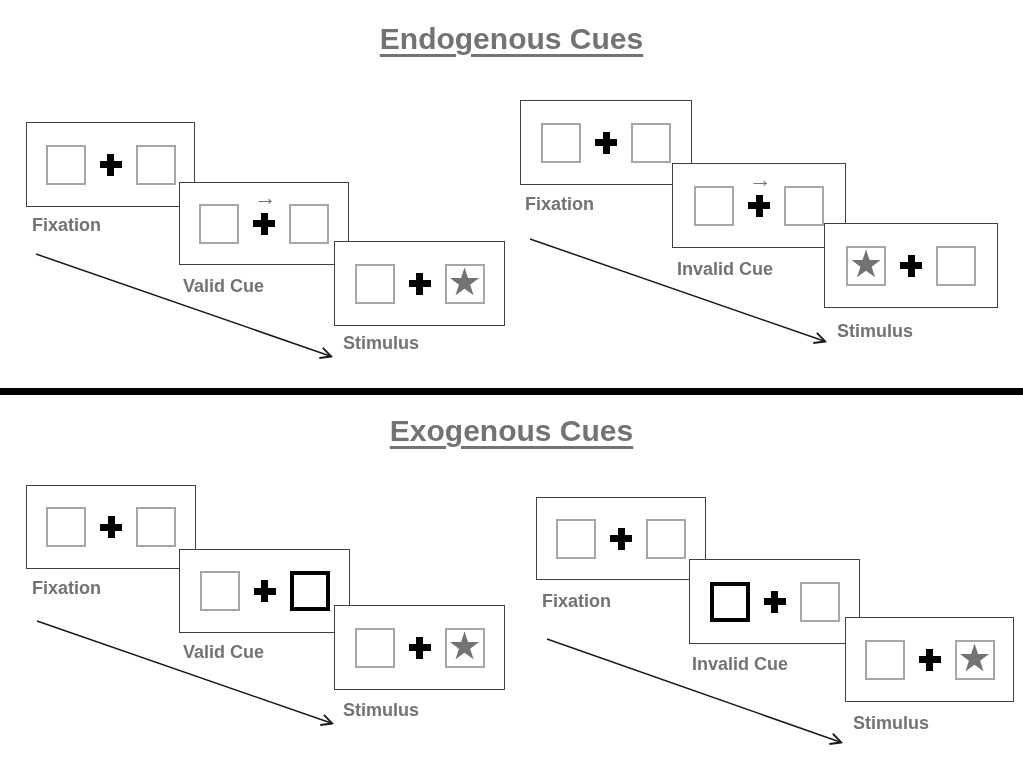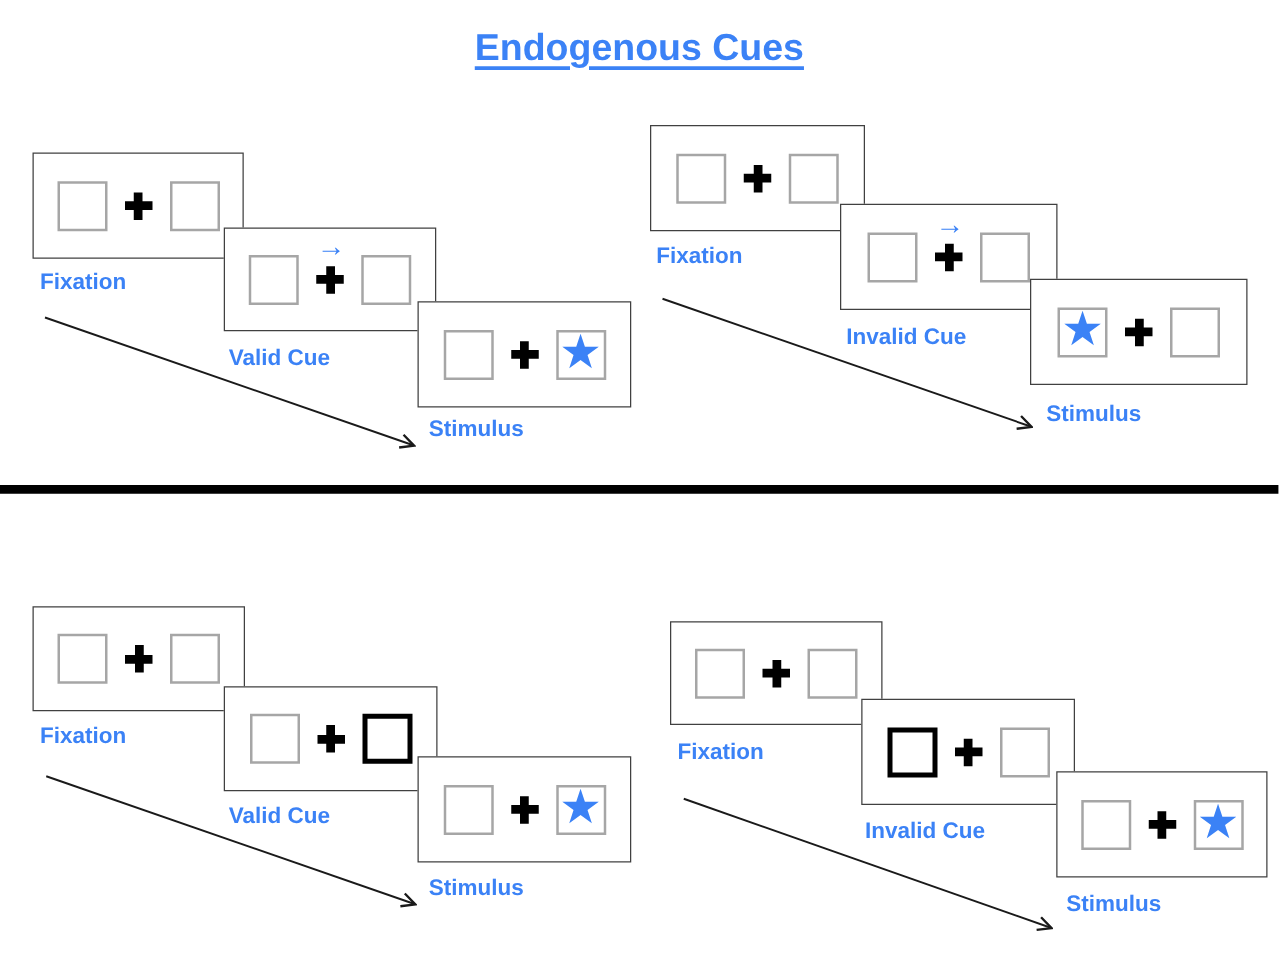--- a/index.html
+++ b/index.html
@@ -1,18 +1,18 @@
 <!DOCTYPE html>
 <html><head>
 <meta charset="utf-8">
 <style>
   html,body{margin:0;padding:0;background:#fff;}
   #stage{
     position:relative;width:1023px;height:767px;background:#ffffff;
-    font-family:"Liberation Sans", sans-serif;color:#3b82f6;overflow:hidden;
+    font-family:"Liberation Sans", sans-serif;color:#737373;overflow:hidden;
   }
   .layer{position:absolute;inset:0;}
   .section-title{
     position:absolute;left:0;width:1023px;text-align:center;
     font-size:30px;font-weight:bold;
     text-decoration:underline;text-decoration-thickness:3px;text-underline-offset:5px;
   }
   .frame{
     position:absolute;background:#ffffff;border:1.5px solid #404040;
     box-sizing:border-box;display:flex;align-items:center;justify-content:center;
@@ -137,20 +137,21 @@
         <marker id="ah2" viewBox="0 0 10 10" refX="8" refY="5" markerWidth="9" markerHeight="9" orient="auto">
           <path d="M1,1 L9,5 L1,9" fill="none" stroke="#1a1a1a" stroke-width="1.4"></path>
         </marker>
       </defs>
       <line x1="2" y1="2" x2="296" y2="104" stroke="#1a1a1a" stroke-width="1.5" marker-end="url(#ah2)"></line>
     </svg>
   </div>
 
   <div class="divider"></div>
 
+  <div class="section-title" style="top:414px;">Exogenous Cues</div>
 
   <div class="layer">
 
     <div class="frame" style="left:26px;top:485px;width:170px;height:84px;z-index:1;">
       <div class="row">
         <span class="box"></span>
         <span class="cross-wrap">
             <span class="plus"></span>
           </span>
         <span class="box"></span>

